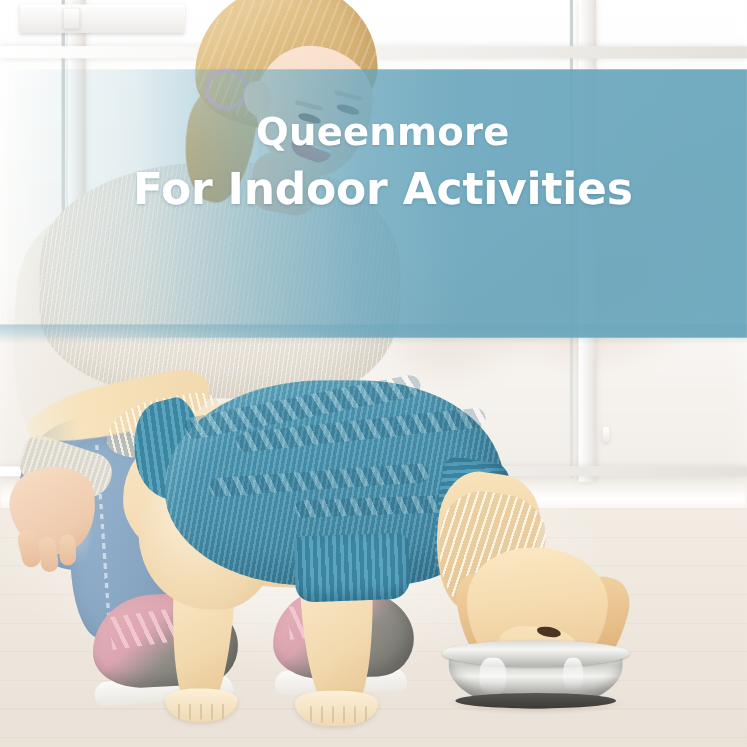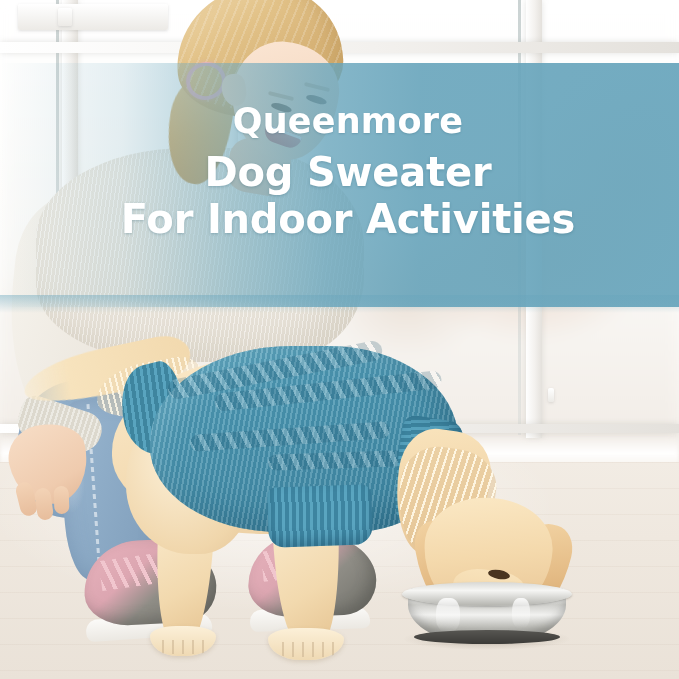--- a/index.html
+++ b/index.html
@@ -679,18 +679,17 @@
     <div class="bowl-sheen" style="left:436px;top:598px;width:24px;height:34px;"></div>
     <div class="bowl-sheen" style="left:512px;top:598px;width:18px;height:30px;"></div>
   </div>
 
   <div class="overlay"></div>
   <div class="overlay-fade-bottom"></div>
 
   <div class="text-block">
     <p class="brand">Queenmore</p>
     <h1 class="headline">
-      <span>Dog Sweater</span>
       <span class="l2">For Indoor Activities</span>
     </h1>
   </div>
 
 </div>
 
 </body></html>

